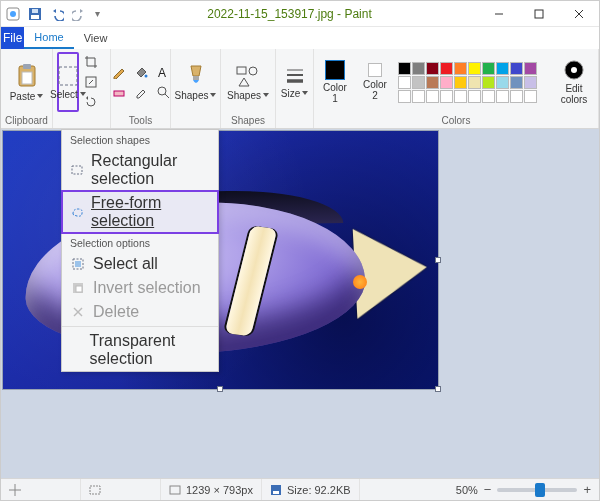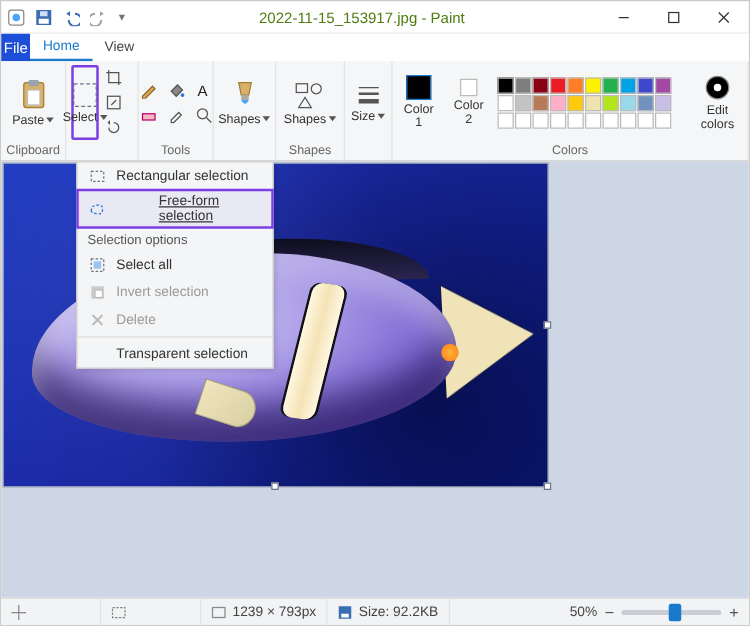--- a/index.html
+++ b/index.html
@@ -60,21 +60,21 @@
     transform:rotate(-3deg); }
   .tail-dot { position:absolute; left:350px; top:144px; width:14px; height:14px; border-radius:50%;
     background:radial-gradient(circle,#ffb53a,#ff7a12); }
   .pectoral { position:absolute; left:156px; top:178px; width:46px; height:30px; border-radius:0 60% 60% 0/0 100% 100% 0;
     background:linear-gradient(120deg,#f0e5be,#d9cfa3); transform:rotate(18deg); border:1px solid rgba(0,0,0,0.25); }
   .handle { position:absolute; width:6px; height:6px; background:#fff; border:1px solid #6a7386; }
 
   
   .menu { position:absolute; left:60px; top:0; width:158px; background:#f4f5f6; border:1px solid #c9c9c9; box-shadow:2px 2px 5px rgba(0,0,0,0.15); z-index:20; }
   .menu-hd { font-size:10.5px; color:#555; padding:4px 8px 3px; }
-  .menu-item { display:flex; align-items:center; gap:7px; padding:3px 8px; color:#333; font-size:11px; }
+  .menu-item { display:flex; align-items:center; gap:7px; padding:3px 8px; color:#333; font-size:16px; }
   .menu-item.dim { color:#9a9a9a; }
   .menu-item .mi { width:16px; height:16px; display:flex; align-items:center; justify-content:center; }
   .menu-hl { outline:2px solid #7b3fe4; outline-offset:-1px; background:#e9e9f4; }
   .menu-sep { height:1px; background:#ddd; margin:2px 0; }
 
   
   .status { height:22px; background:#f2f3f5; border-top:1px solid #d6d6d6; display:flex; align-items:center; font-size:11px; color:#444; }
   .status .cell { display:flex; align-items:center; gap:5px; padding:0 8px; border-right:1px solid #e3e3e3; height:100%; }
   .status .spacer { flex:1; }
   .zoom { display:flex; align-items:center; gap:6px; padding:0 8px;justify-content:flex-end; }
@@ -364,35 +364,36 @@
         <div class="pectoral"></div>
         <div class="tail-dot"></div>
         <div class="fish-eye"></div>
       </div>
     </div>
     <div class="handle" style="left:434px; top:128px;"></div>
     <div class="handle" style="left:216px; top:257px;"></div>
     <div class="handle" style="left:434px; top:257px;"></div>
 
     <div class="menu">
+      <div class="menu-hd">Selection shapes</div>
       <div class="menu-item">
         <span class="mi">
             <svg width="14" height="14">
               <rect x="2" y="3" width="10" height="8" fill="none" stroke="#6a7386" stroke-dasharray="2 1.5"></rect>
             </svg>
           </span>
         <span>Rectangular selection</span>
       </div>
       <div class="menu-item menu-hl">
         <span class="mi">
             <svg width="14" height="14">
               <path d="M3 9q0-5 5-5t4 4q0 4-5 3q-4-1-4-2z" fill="none" stroke="#2a7bd4" stroke-dasharray="2 1.5"></path>
             </svg>
           </span>
-        <span style="text-decoration:underline;margin-left:36px;">Free-form selection</span>
+        <span style="text-decoration:underline;">Free-form selection</span>
       </div>
       <div class="menu-hd">Selection options</div>
       <div class="menu-item">
         <span class="mi">
             <svg width="14" height="14">
               <rect x="2" y="2" width="10" height="10" fill="none" stroke="#6a7386" stroke-dasharray="2 1.5"></rect>
               <rect x="4" y="4" width="6" height="6" fill="#9cc3ea"></rect>
             </svg>
           </span>
         <span>Select all</span>

